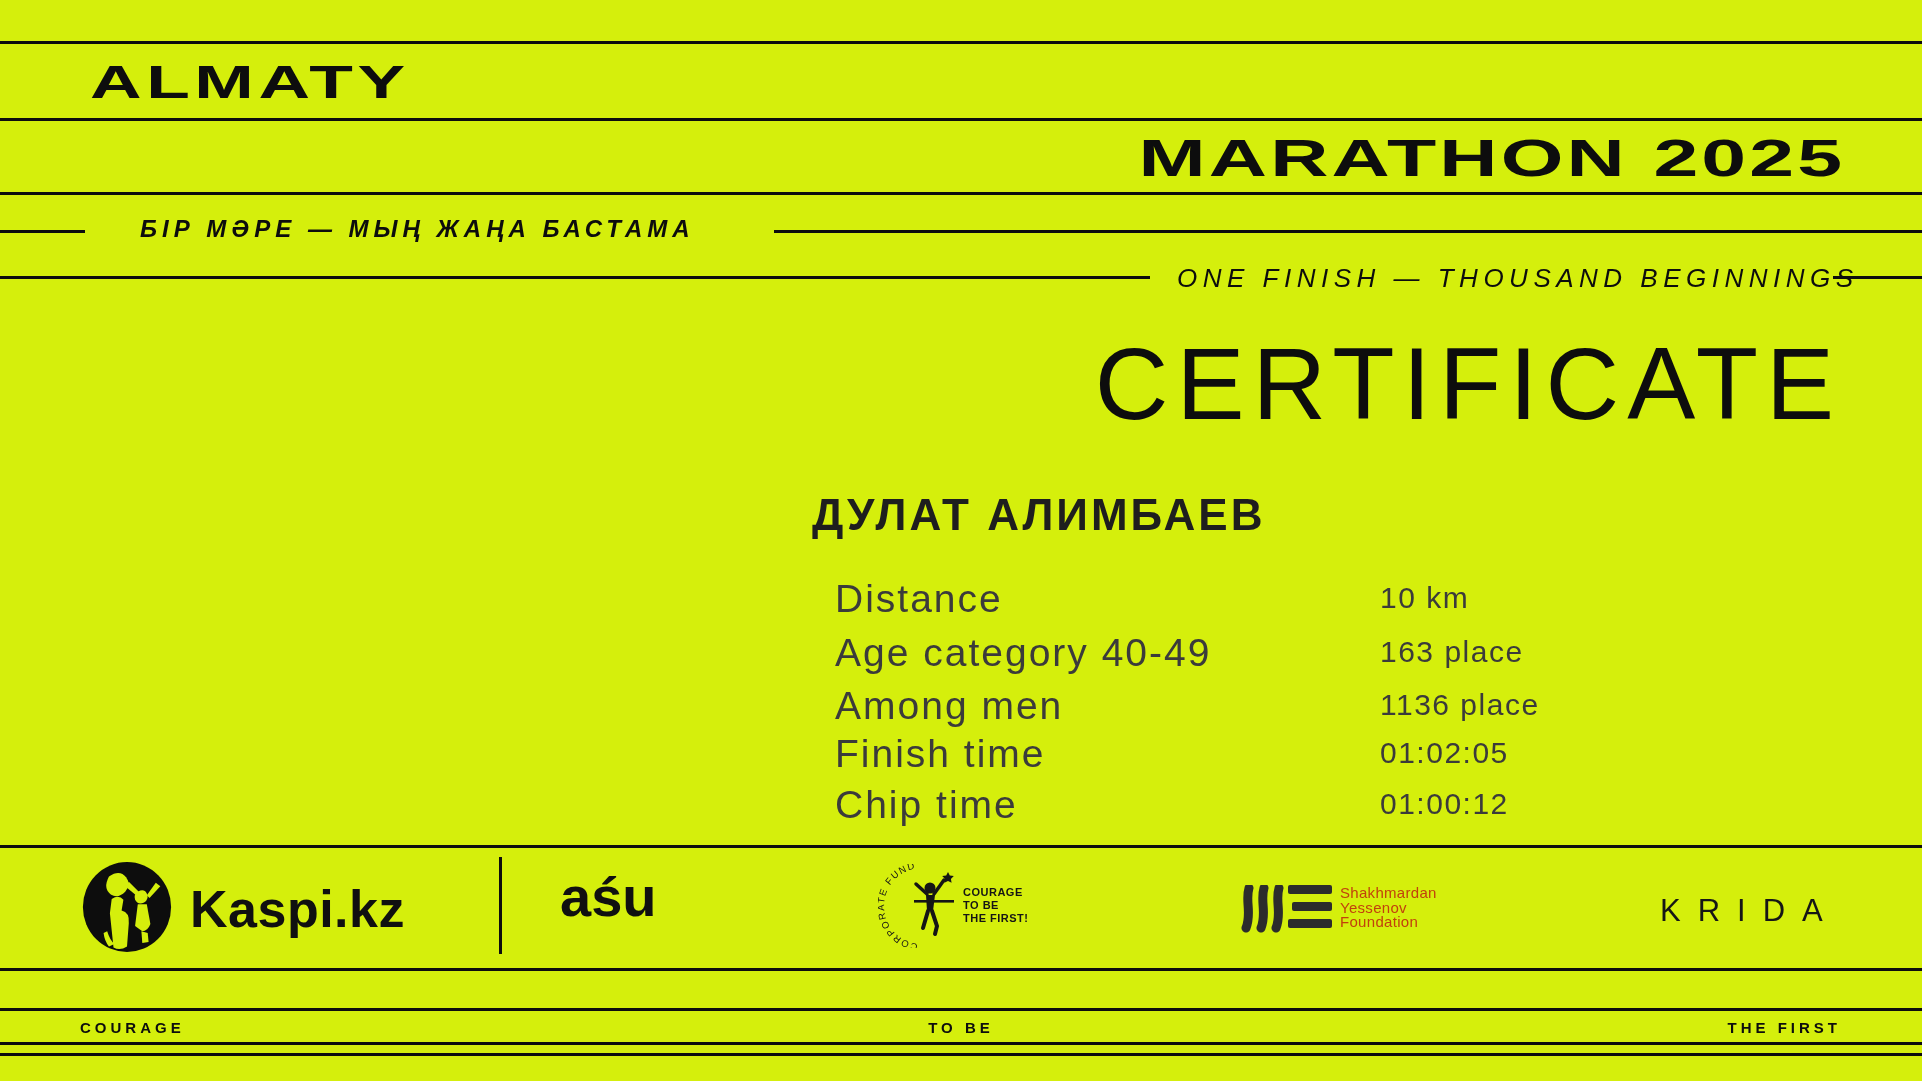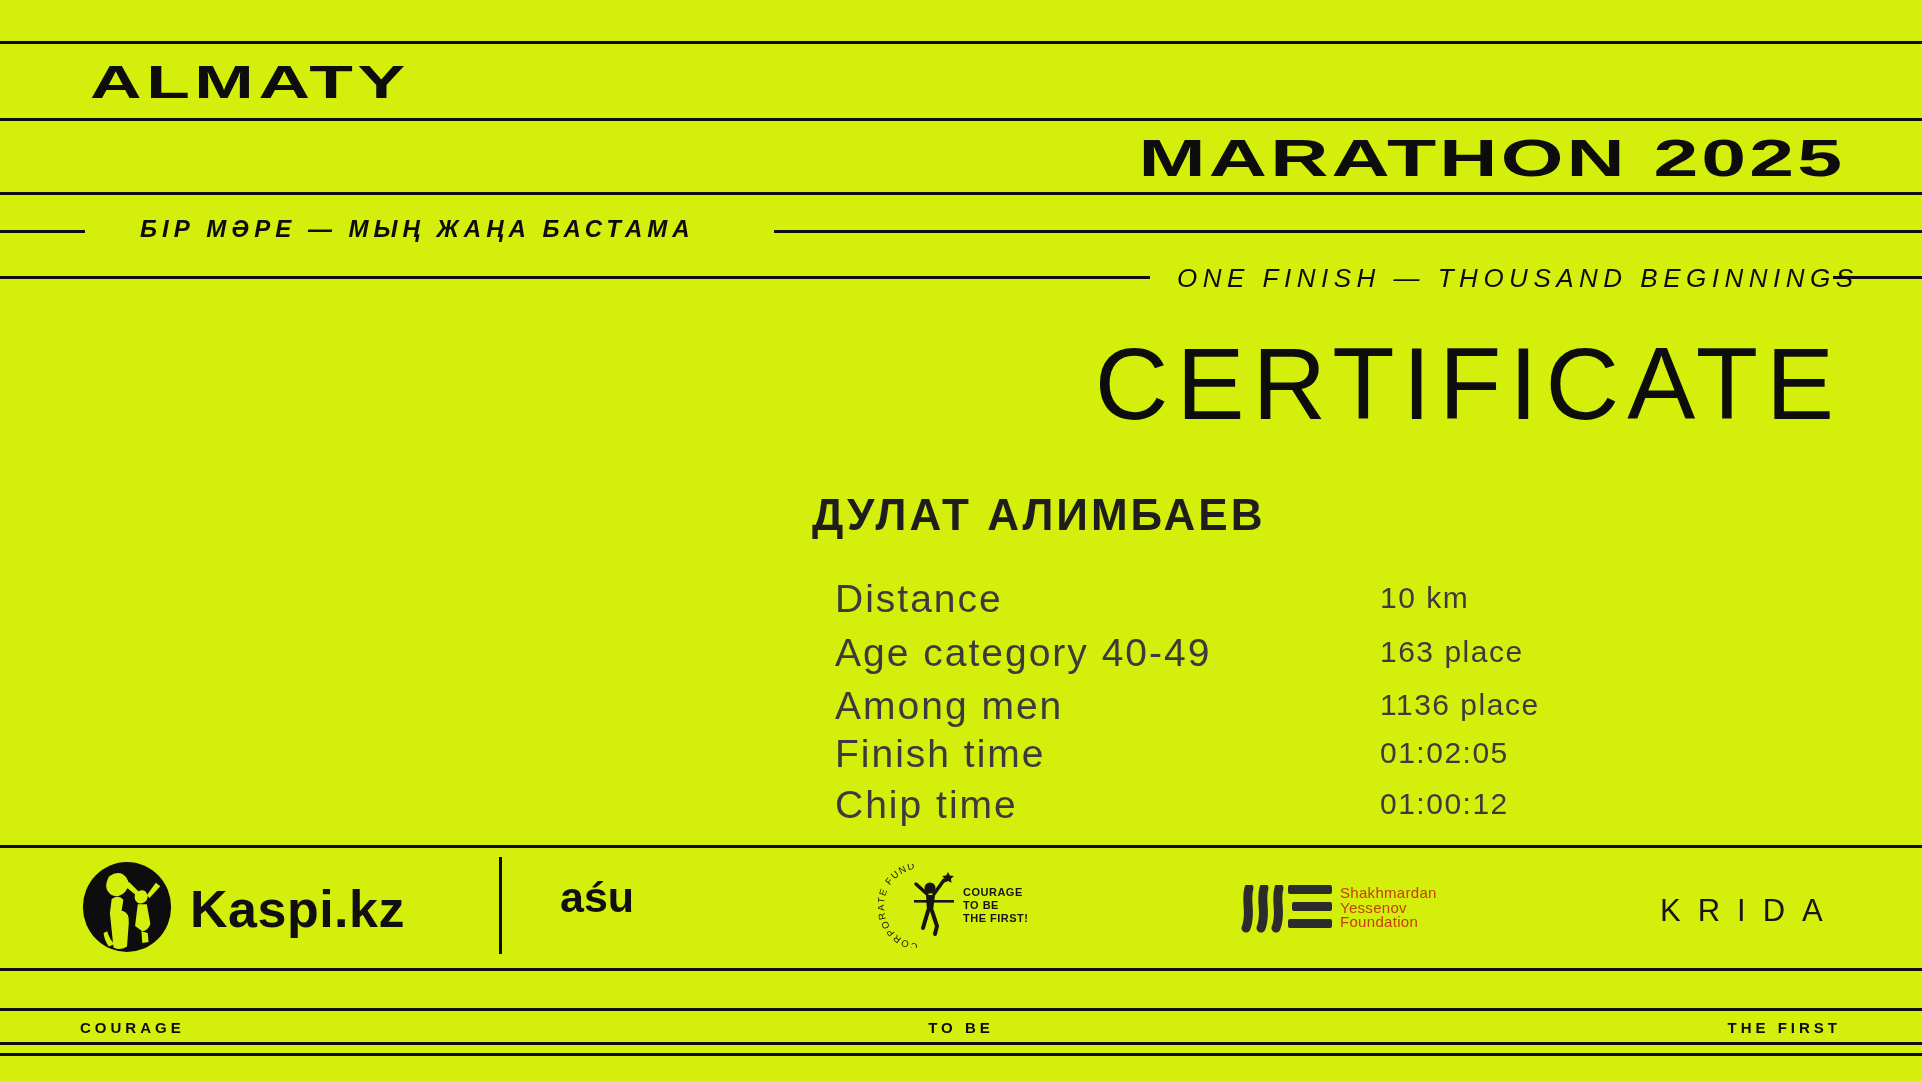--- a/index.html
+++ b/index.html
@@ -21,21 +21,21 @@
   .tag-en{position:absolute;left:1177px;top:263px;font-size:26px;font-style:italic;font-weight:400;letter-spacing:5.5px;color:var(--ink);white-space:nowrap;}
   .title{position:absolute;right:80px;top:326px;font-size:102px;font-weight:400;letter-spacing:8px;color:var(--ink);white-space:nowrap;}
   .name{position:absolute;left:812px;top:490px;font-size:44px;font-weight:700;letter-spacing:3px;color:var(--name);white-space:nowrap;}
   
   .rlabel{position:absolute;left:812px;font-size:39px;font-weight:400;letter-spacing:2px;color:var(--txt);white-space:nowrap;margin-left:23px;}
   .rvalue{position:absolute;left:1380px;font-size:30px;font-weight:400;letter-spacing:1.5px;color:var(--txt);white-space:nowrap;}
   
   .kaspi-icon{position:absolute;left:82px;top:861px;}
   .kaspi-word{position:absolute;left:190px;top:879px;font-size:52px;font-weight:700;letter-spacing:0.5px;color:#101010;white-space:nowrap;}
   .vdiv{position:absolute;left:499px;top:857px;width:3px;height:97px;background:var(--ink);}
-  .asu{position:absolute;left:560px;top:864px;font-size:43px;font-weight:700;color:#101010;line-height:66px;white-space:nowrap;}
+  .asu{position:absolute;left:560px;top:864px;font-size:56px;font-weight:700;color:#101010;line-height:66px;white-space:nowrap;}
   .cf-icon{position:absolute;left:878px;top:864px;}
   .cf-slogan{position:absolute;left:963px;top:886px;font-size:11px;font-weight:600;letter-spacing:0.5px;line-height:13px;color:#151515;}
   .ye-icon{position:absolute;left:1240px;top:885px;}
   .ye-text{position:absolute;left:1340px;top:886px;font-size:15px;font-weight:400;line-height:14.5px;letter-spacing:0.3px;color:#c2410c;}
   .krida{position:absolute;left:1660px;top:893px;font-size:31px;font-weight:400;letter-spacing:17px;color:#161616;white-space:nowrap;}
   
   .fword{position:absolute;top:1019px;font-size:15px;font-weight:600;letter-spacing:4px;color:var(--ink);white-space:nowrap;}
   .fw-left{left:80px;}
   .fw-center{left:50%;transform:translateX(-50%);}
   .fw-right{right:81px;margin-left:10px;}

